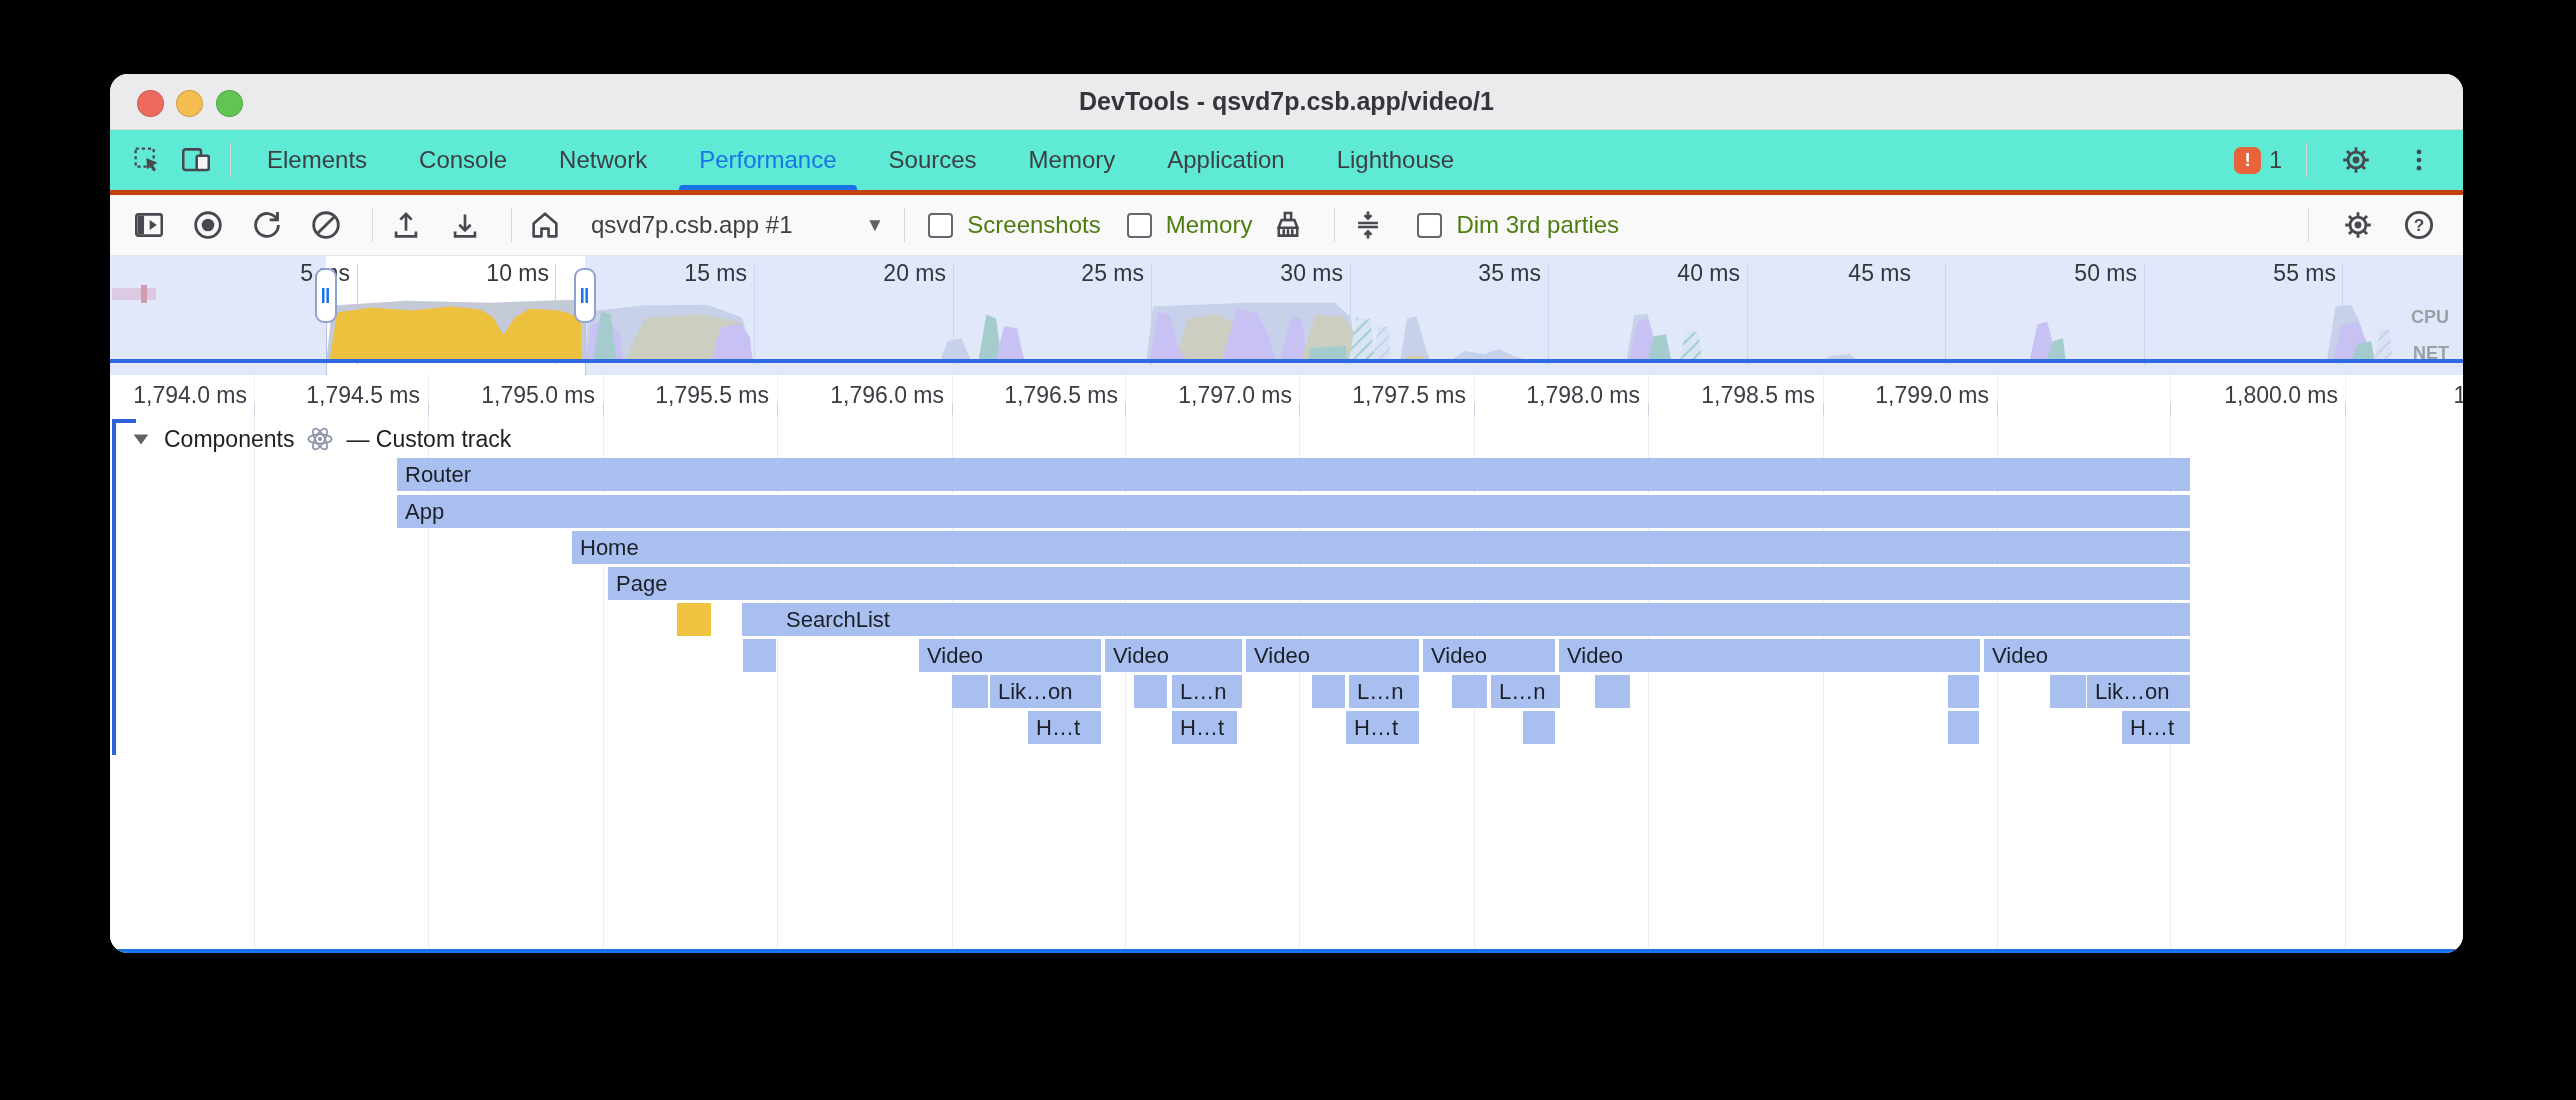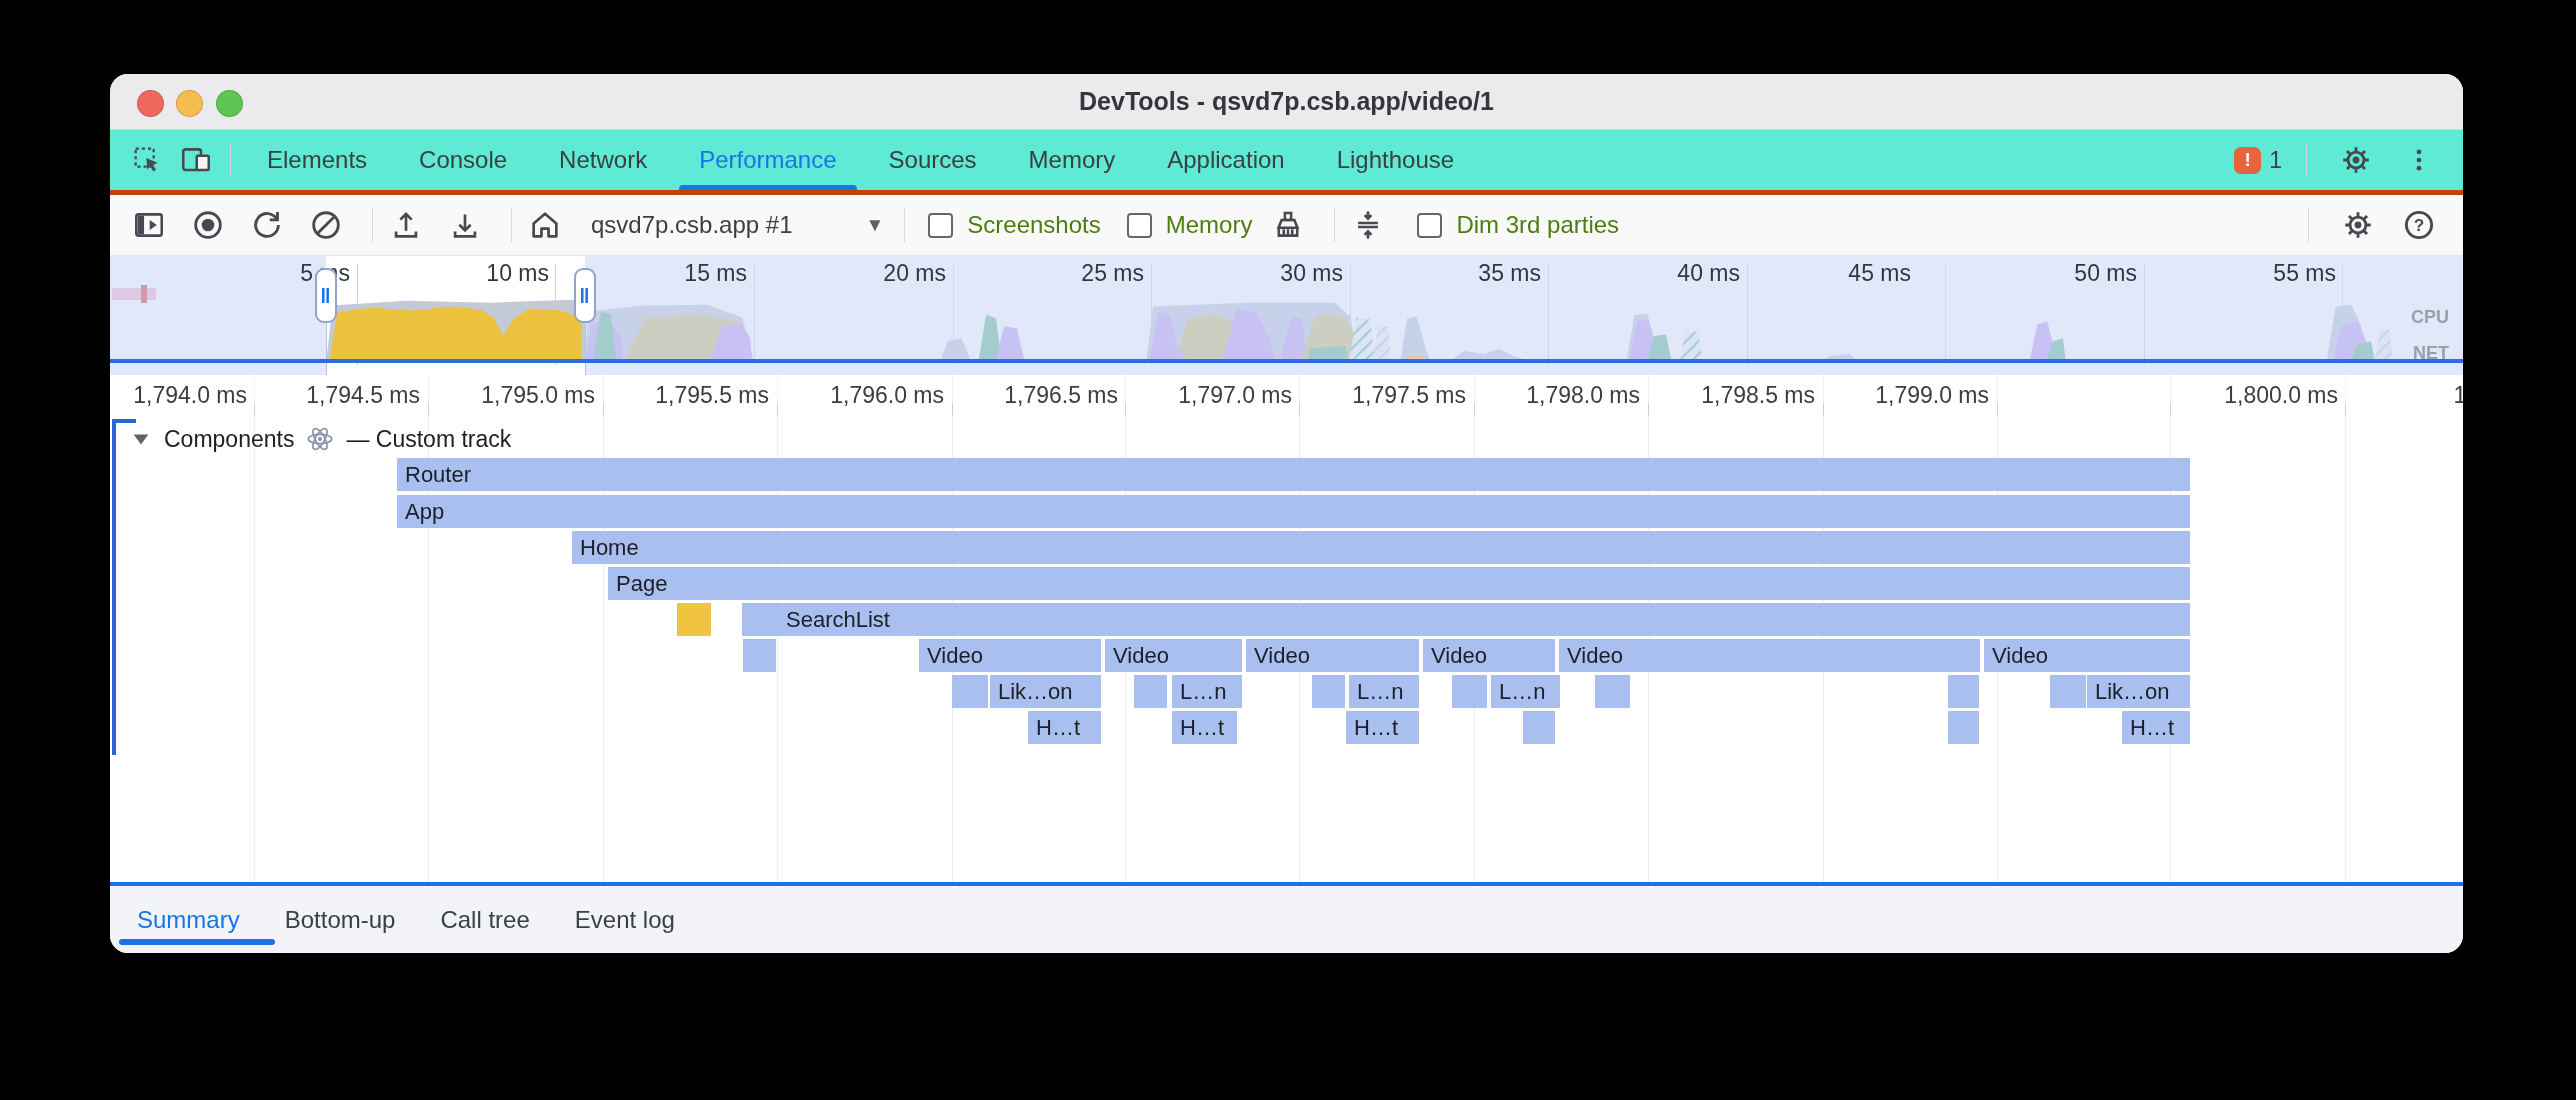--- a/index.html
+++ b/index.html
@@ -471,23 +471,16 @@
           <div class="bar" style="left: 918px; width: 73px; top: 296px; height: 33px;">H…t</div>
           <div class="bar" style="left: 1062px; width: 65px; top: 296px; height: 33px;">H…t</div>
           <div class="bar" style="left: 1236px; width: 73px; top: 296px; height: 33px;">H…t</div>
           <div class="bar" style="left: 1413px; width: 32px; top: 296px; height: 33px;"></div>
           <div class="bar" style="left: 1838px; width: 31px; top: 296px; height: 33px;"></div>
           <div class="bar" style="left: 2012px; width: 68px; top: 296px; height: 33px;">H…t</div>
         </div>
     </div>
 
     <div class="splitter"></div>
-    <div class="bottombar">
-      <span class="btab active">Summary</span>
-      <span class="btab">Bottom-up</span>
-      <span class="btab">Call tree</span>
-      <span class="btab">Event log</span>
-      <div class="bunderline"></div>
-    </div>
 
   </div>
 </div>
 
 
 </body></html>

